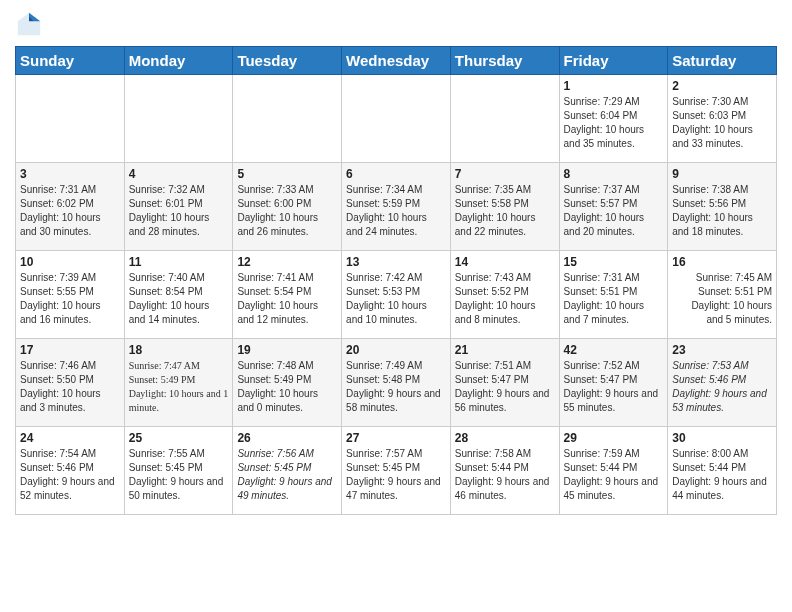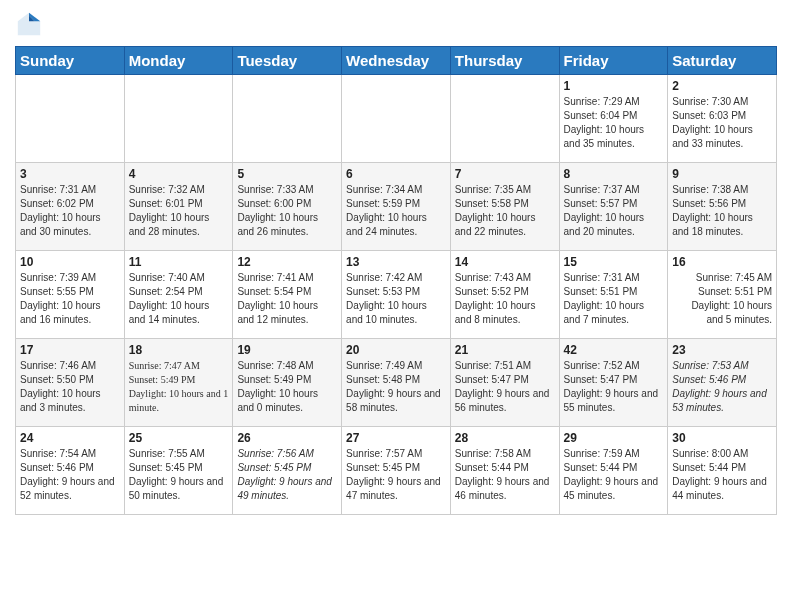--- a/index.html
+++ b/index.html
@@ -191,21 +191,21 @@
         <tr>
           <td>
             <div class="day-number">10</div>
             <div class="day-info" style="white-space: pre-line;">Sunrise: 7:39 AM
 Sunset: 5:55 PM
 Daylight: 10 hours and 16 minutes.</div>
           </td>
           <td>
             <div class="day-number">11</div>
             <div class="day-info" style="white-space: pre-line;">Sunrise: 7:40 AM
-Sunset: 2:54 PM
+Sunset: 8:54 PM
 Daylight: 10 hours and 14 minutes.</div>
           </td>
           <td>
             <div class="day-number">12</div>
             <div class="day-info" style="white-space: pre-line;">Sunrise: 7:41 AM
 Sunset: 5:54 PM
 Daylight: 10 hours and 12 minutes.</div>
           </td>
           <td>
             <div class="day-number">13</div>

